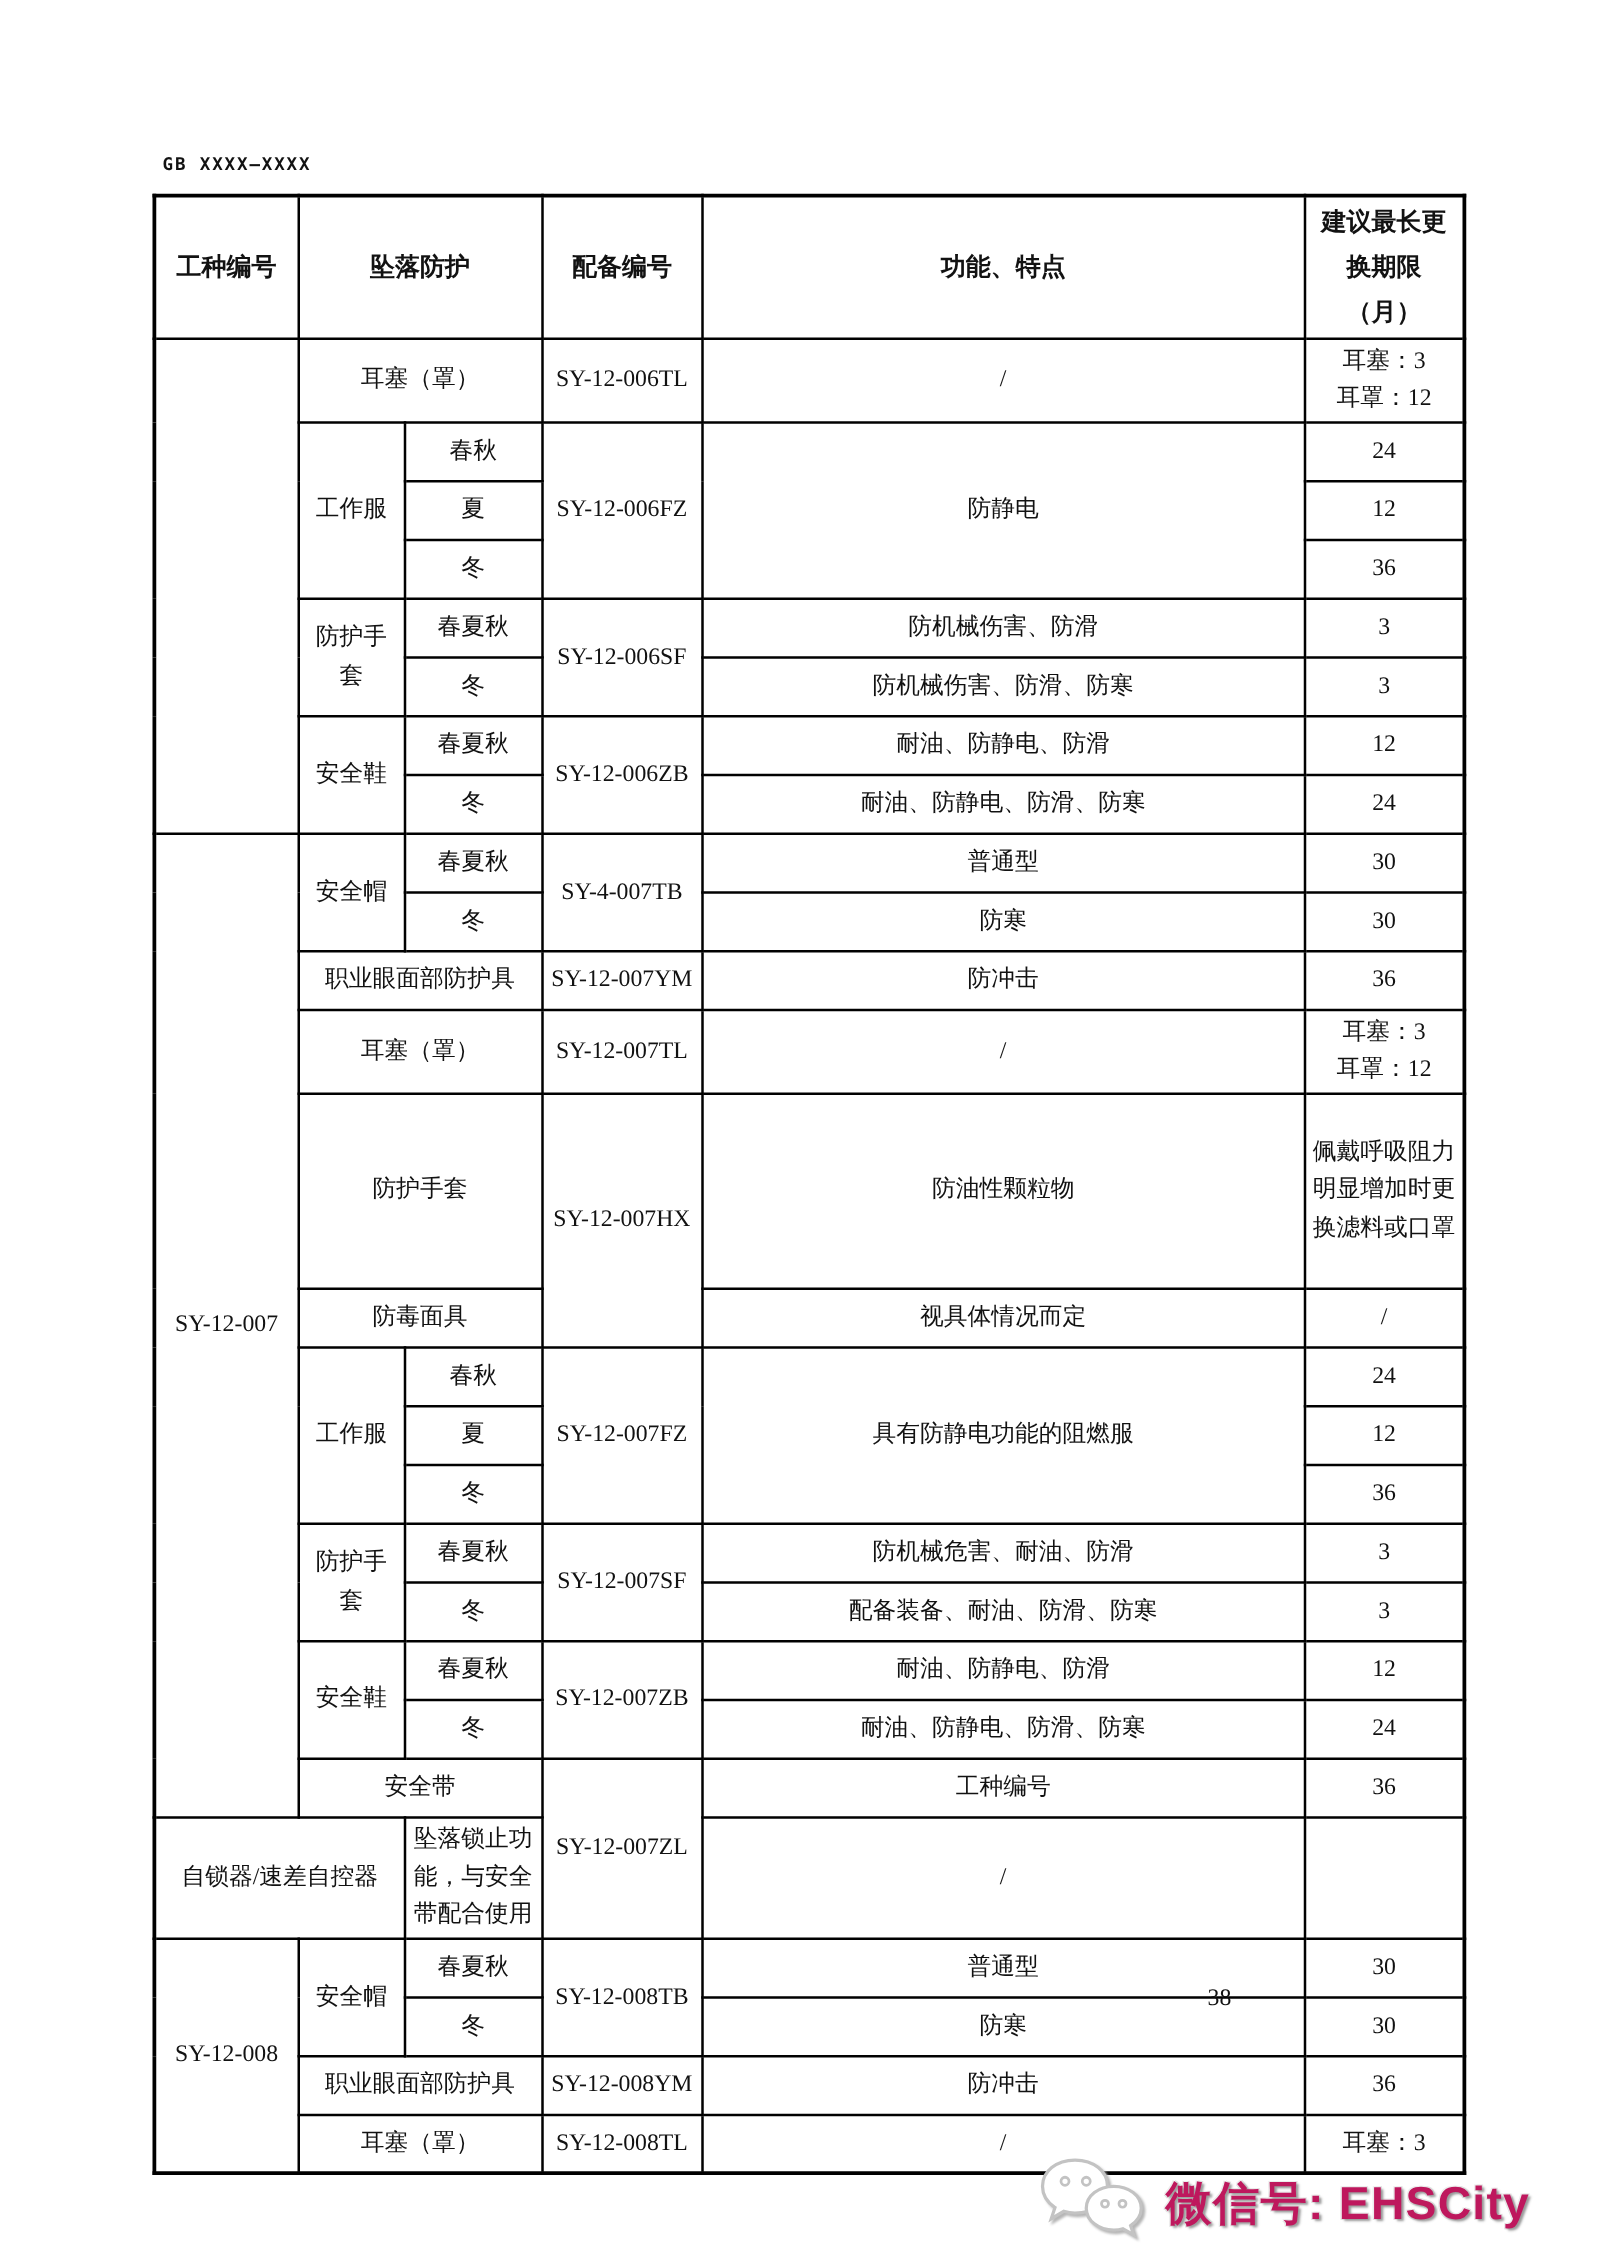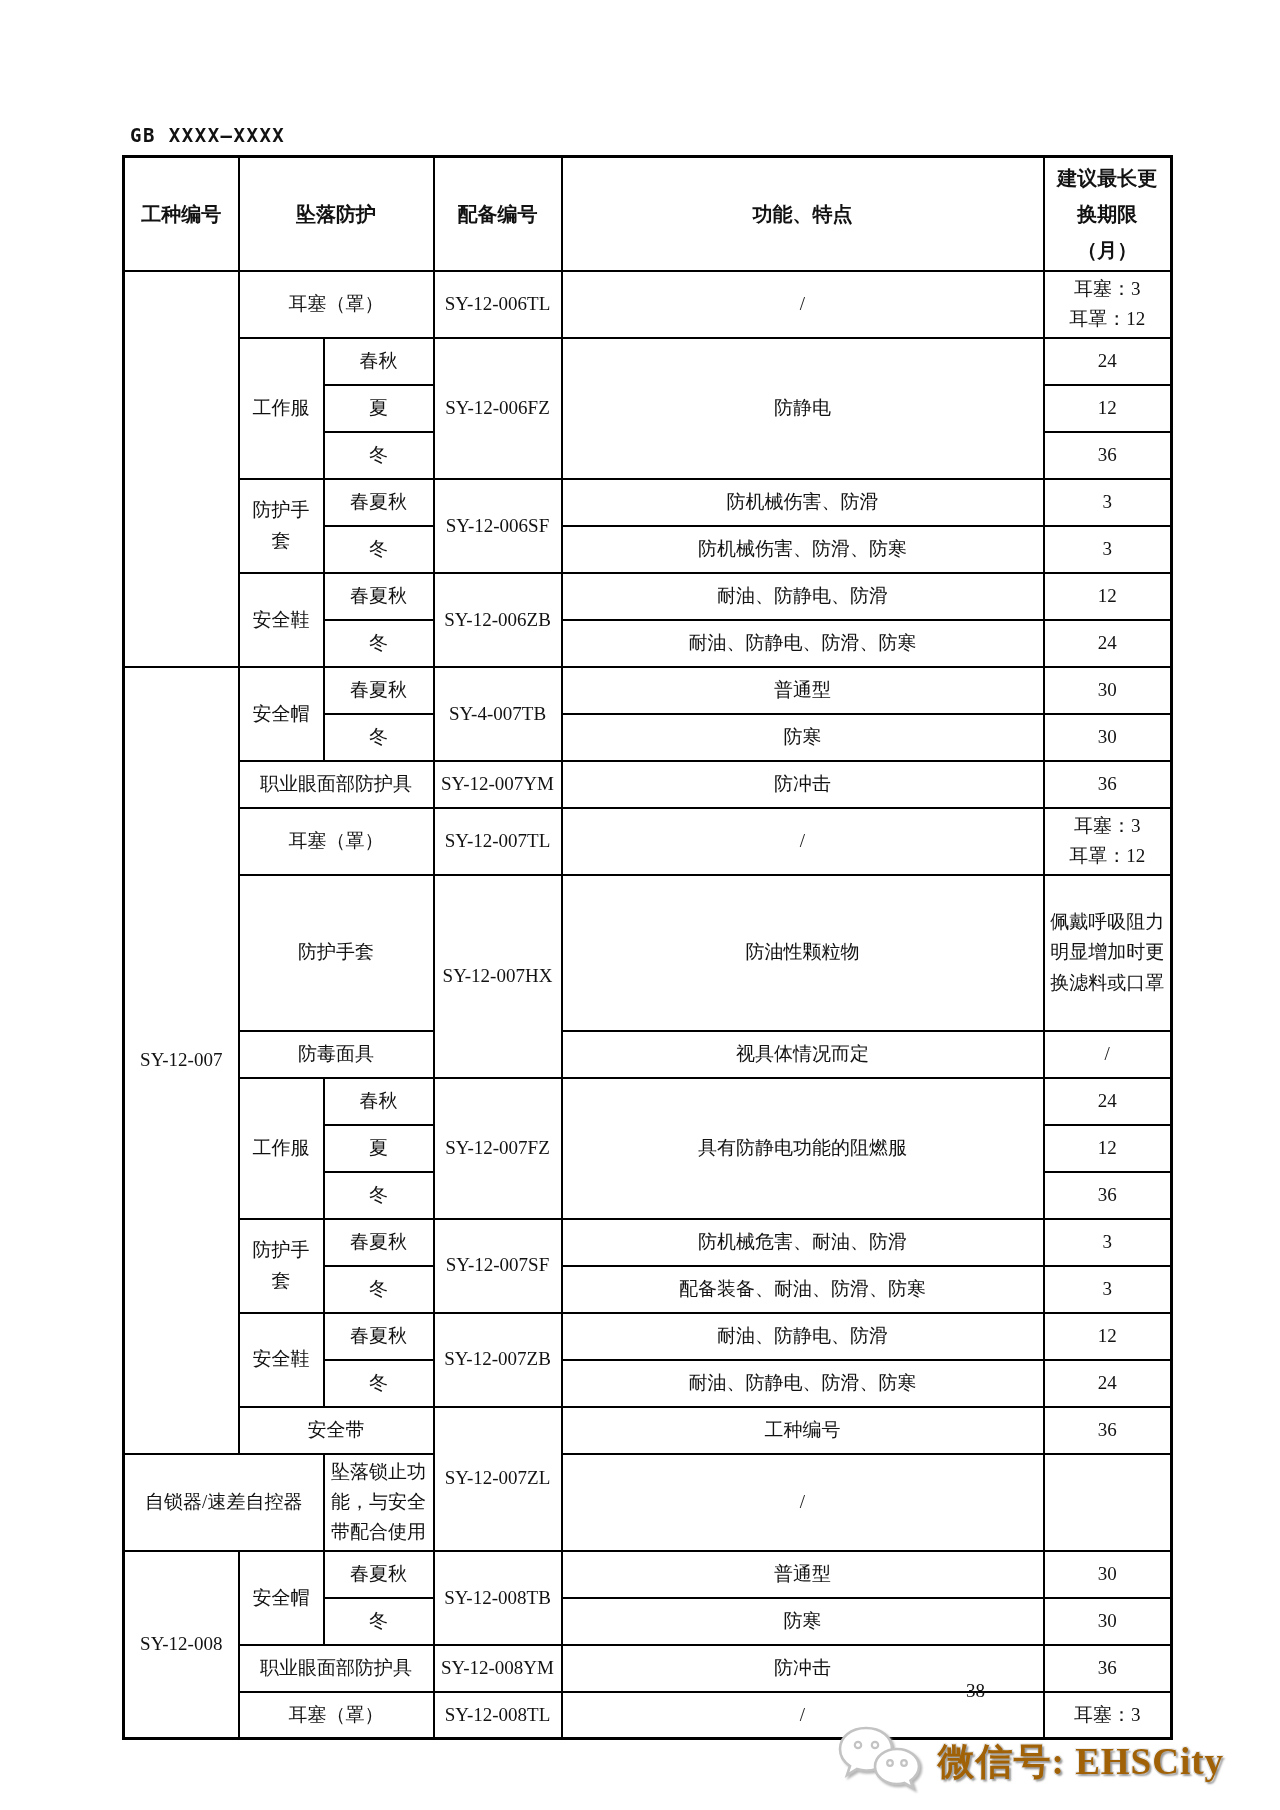--- a/index.html
+++ b/index.html
@@ -6,21 +6,21 @@
   body {
     width:1280px; height:1810px;
     background:#ffffff;
     position:relative;
     font-family:"Liberation Serif","DejaVu Serif",serif;
     color:#121212;
     overflow:hidden;
   }
   .doc-code {
     position:absolute; left:130px; top:124px;
-    font-size:19px; letter-spacing:1.5px; font-weight:bold;
+    font-size:14px; letter-spacing:1.5px; font-weight:bold;
     font-family:"DejaVu Sans Mono","Liberation Mono",monospace;
   }
   table.ppe {
     position:absolute; left:122px; top:155px;
     width:1048px;
     border-collapse:collapse; table-layout:fixed;
     border:3px solid #000;
   }
   table.ppe td, table.ppe th {
     border:2px solid #000;
@@ -33,32 +33,32 @@
     font-weight:normal;
   }
   table.ppe th { font-weight:bold; font-size:20px; line-height:1.8;margin-top:28px; }
   td.func { text-align:left; padding-left:11px; }
   td.pre { white-space:pre-line; line-height:1.75; }
   tr.h-h { height:62px; }
   tr.h-n { height:47px; }
   tr.h-t { height:66px; }
   tr.h-x { height:156px; }
   .pagenum {
-    position:absolute; left:966px; top:1680px;
+    position:absolute; left:966px; top:1588px;
     font-size:19px;
   }
   .watermark {
     position:absolute; right:56px; top:1722px;
     display:flex; align-items:center; gap:12px;
   }
   .wm-icon { filter:drop-shadow(2px 2px 1px #b5b5b5); }
   .wm-text {
-    font-family:Liberation Serif, serif;
+    font-family:Liberation Sans, sans-serif;
     font-size:37px; font-weight:bold;
-    color:#a16207;
+    color:#be185d;
     text-shadow:2px 2px 2px #999999, -1px -1px 0px #ededed, 1px -1px 0 #e4e4e4, -1px 1px 0 #e4e4e4;
     letter-spacing:1px;
     white-space:nowrap;
   }
 </style>
 </head>
 <body>
 
 <div class="doc-code">GB XXXX—XXXX</div>
 

